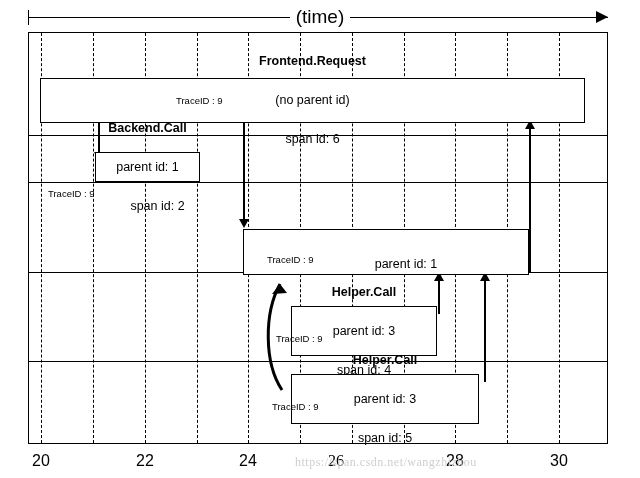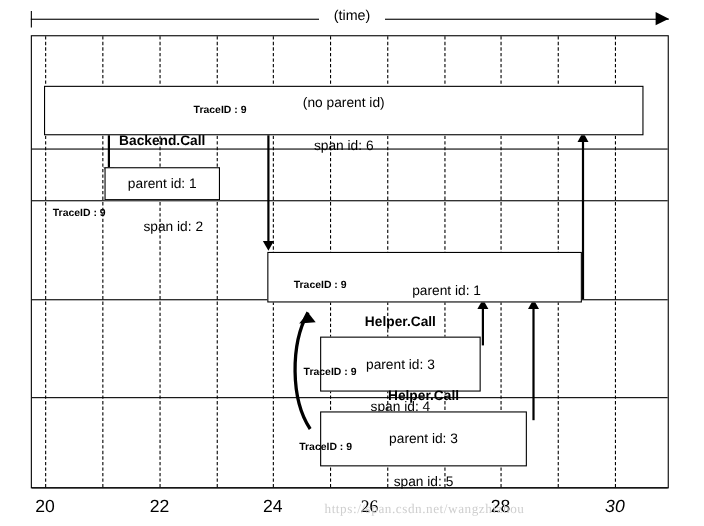--- a/index.html
+++ b/index.html
@@ -51,21 +51,21 @@
     border-top: 6px solid transparent;
     border-bottom: 6px solid transparent;
     border-left: 12px solid #000;
   }
   .time-label {
     position: absolute;
     left: 0;
     right: 0;
     top: 6px;
     text-align: center;
-    font-size: 13px;
+    font-size: 19px;
     color: #000;
     background: #fff;
     width: 60px;
     margin: 0 auto;
   }
   
   .vgrid {
     position: absolute;
     top: 33px;
     width: 0;
@@ -112,21 +112,20 @@
     line-height: 15px;
     text-align: center;
     margin-top: 24px;
   }
   .traceid {
     position: absolute;
     font-size: 9.5px;
     color: #000;
     white-space: nowrap;
     z-index: 6;
-    font-weight: bold;
   }
   
   .arrow-line {
     position: absolute;
     width: 2px;
     background: #000;
     z-index: 4;
   }
   .arrow-head-down {
     position: absolute;
@@ -186,21 +185,21 @@
   <div class="vgrid" style="left:197px;"></div>
   <div class="vgrid" style="left:300px;"></div>
   <div class="vgrid" style="left:404px;"></div>
   <div class="vgrid" style="left:507px;"></div>
 
   <div class="tick-label" style="left:41px;">20</div>
   <div class="tick-label" style="left:145px;">22</div>
   <div class="tick-label" style="left:248px;">24</div>
   <div class="tick-label" style="left:336px;font-family:Liberation Serif, serif;">26</div>
   <div class="tick-label" style="left:455px;">28</div>
-  <div class="tick-label" style="left:559px;font-style:italic;">30</div>
+  <div class="tick-label" style="left:559px;">30</div>
 
   <div class="hline" style="top:135px;"></div>
   <div class="hline" style="top:182px;"></div>
   <div class="hline" style="top:272px;"></div>
   <div class="hline" style="top:361px;"></div>
   <div class="hline" style="top:443px;"></div>
 
   <div class="arrow-line" style="left:98px; top:122px; height:34px;"></div>
   <div class="arrow-head-down" style="left:94px; top:152px;"></div>
 
@@ -215,20 +214,21 @@
 
   <div class="arrow-line" style="left:529px; top:122px; height:150px;"></div>
   <div class="arrow-head-up" style="left:525px; top:120px;"></div>
 
   <svg class="curve" style="left:262px; top:268px;" width="50" height="125" viewBox="0 0 50 125">
     <path d="M20 122 C 2 95, 2 45, 18 16" stroke="#000" stroke-width="3" fill="none"></path>
     <path d="M18 16 L 10 26 L 25 25 Z" fill="#000"></path>
   </svg>
 
   <div class="span" style="left:40px; top:78px; width:545px; height:45px;">
+    <div class="title">Frontend.Request</div>
     <div class="line">(no parent id)</div>
     <div class="line">span id: 6</div>
   </div>
   <div class="traceid" style="left:176px; top:95px;">TraceID : 9</div>
 
   <div class="span" style="left:95px; top:152px; width:105px; height:30px;">
     <div class="title">Backend.Call</div>
     <div class="line">parent id: 1</div>
     <div class="line" style="padding-left:20px;">span id: 2</div>
   </div>

